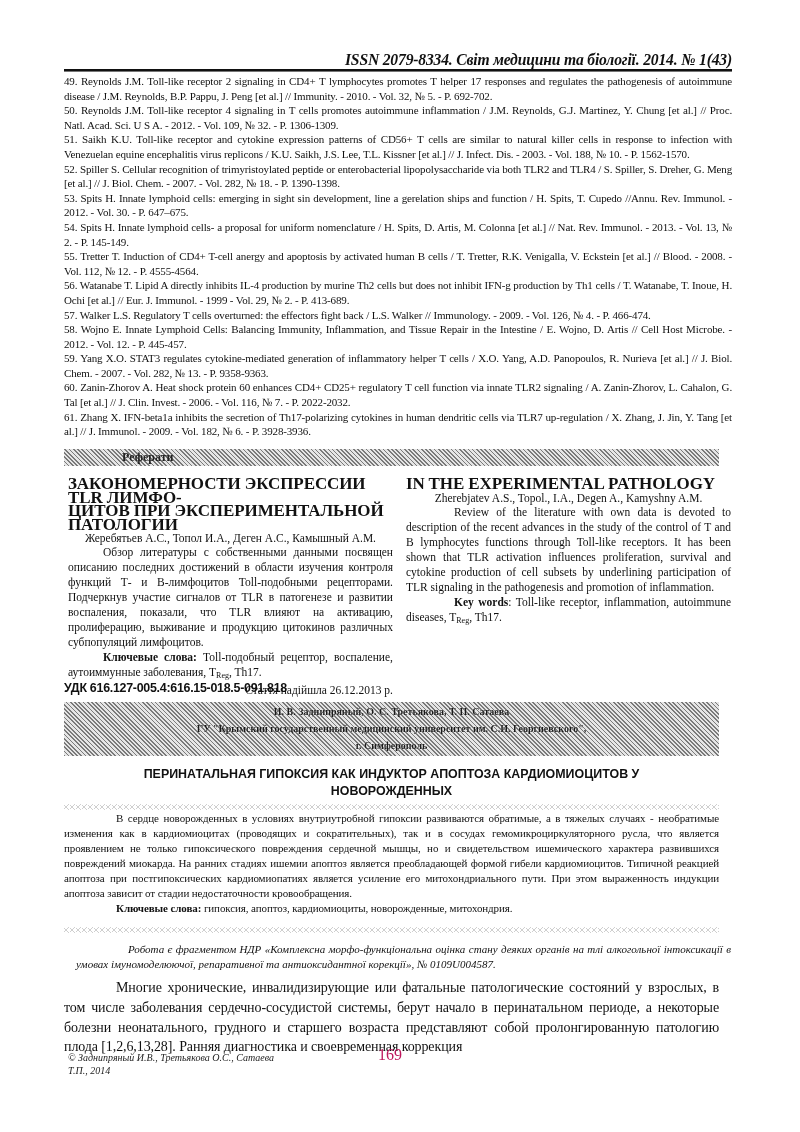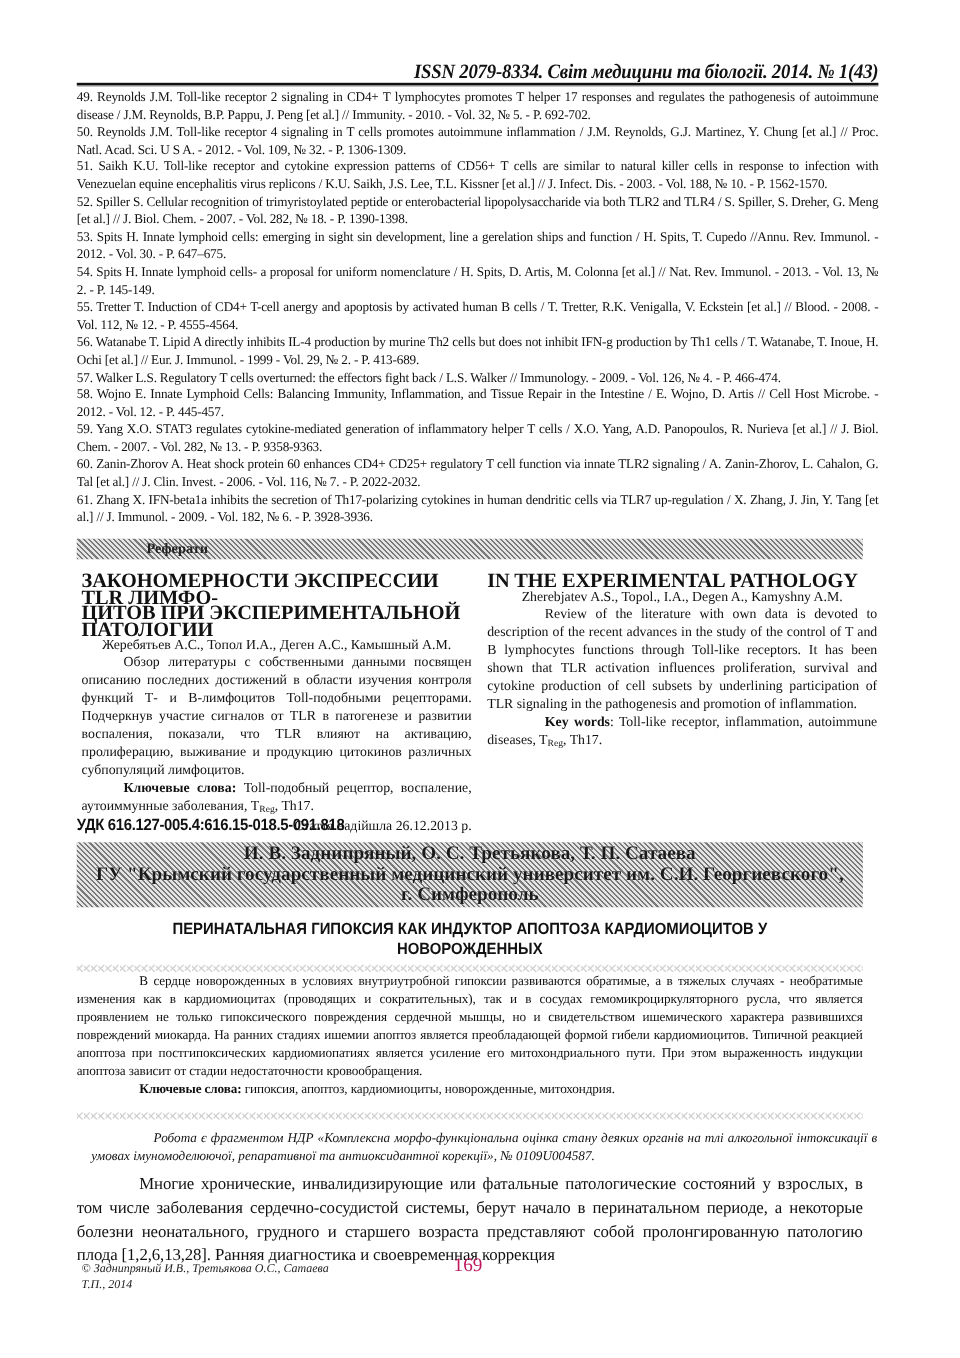--- a/index.html
+++ b/index.html
@@ -55,21 +55,21 @@
     sub { font-size: 8px; vertical-align: -2px; }
 
     .udk {
       position: absolute; left: 64px; top: 680px; font-size: 13.5px; font-weight: bold;
       font-family: "Liberation Sans", "DejaVu Sans", sans-serif; letter-spacing: -0.3px;
       transform: scaleX(0.92); transform-origin: left center;
     }
 
     .author-bar {
       position: absolute; left: 64px; top: 702px; width: 655px; height: 54px;
-      text-align: center; font-weight: bold; font-size: 16px; line-height: 17px; color: #1a1a1a;
+      text-align: center; font-weight: bold; font-size: 10px; line-height: 17px; color: #1a1a1a;
       padding-top: 1px;
     }
     .author-bar div { text-shadow: 0 0 1px #fff; }
 
     .article-title {
       position: absolute; left: 64px; top: 765px; width: 655px; text-align: center;
       font-family: "Liberation Sans", "DejaVu Sans", sans-serif; font-weight: bold; font-size: 13.5px; line-height: 17px;
       transform: scaleX(0.92); transform-origin: center center;
     }
 

